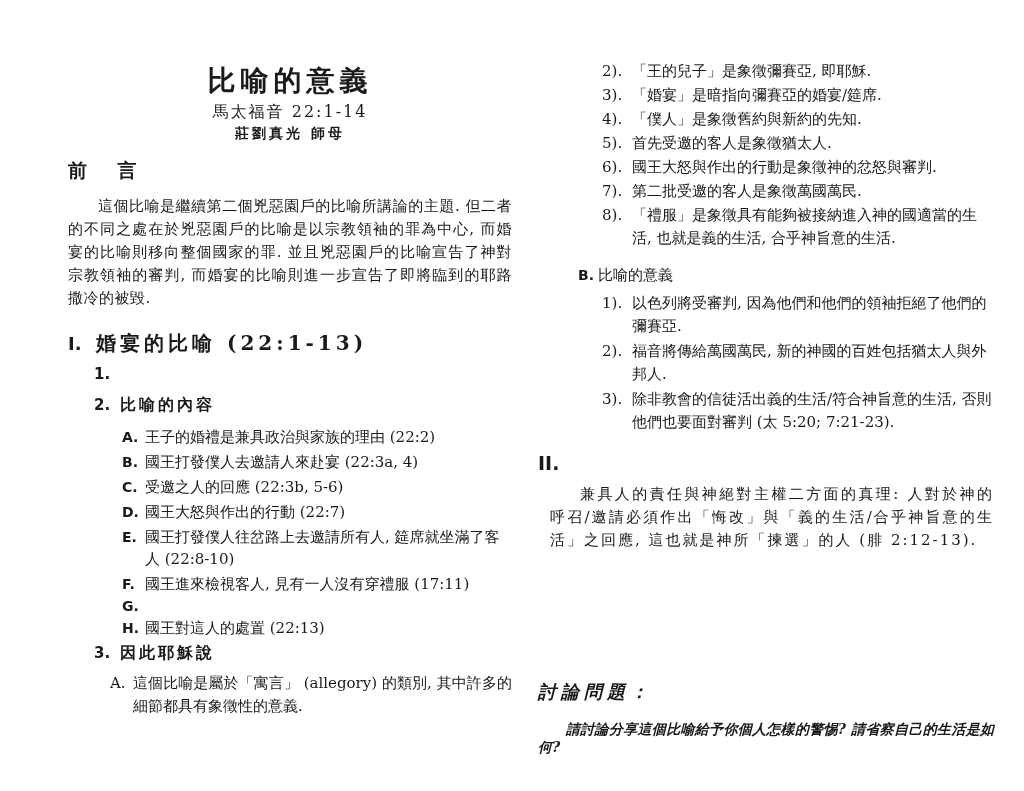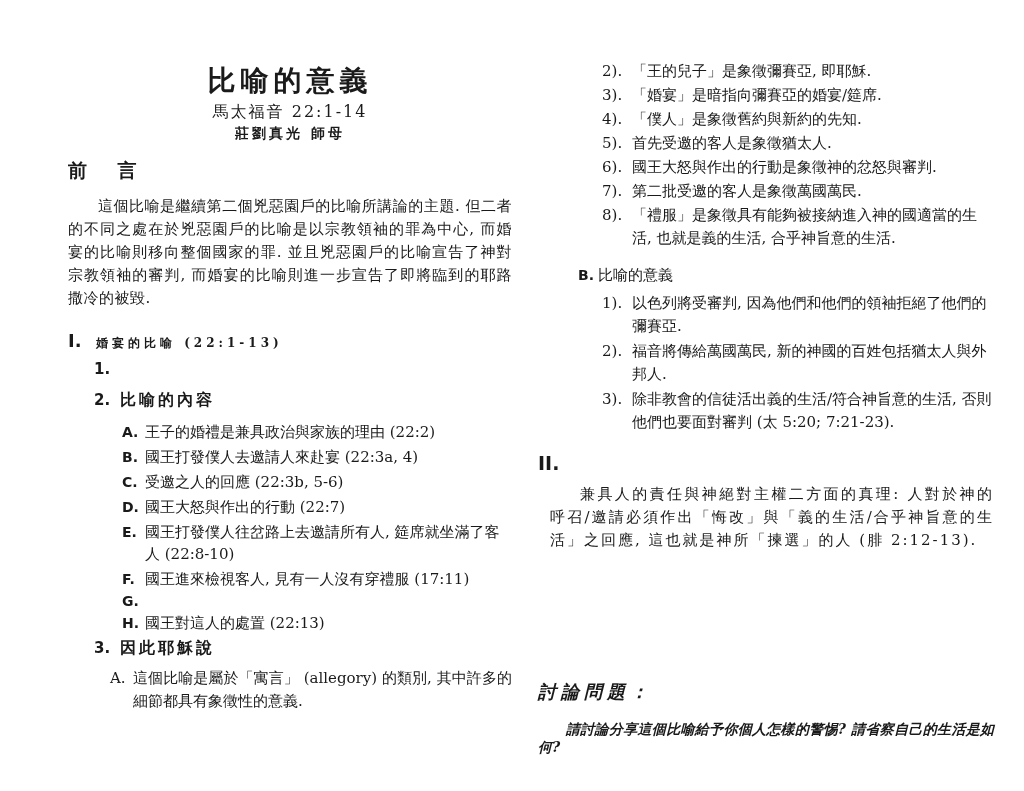--- a/index.html
+++ b/index.html
@@ -68,21 +68,21 @@
     margin-top: 20px;
   }
   .sec-numeral {
     font-family: "DejaVu Sans", "Liberation Sans", sans-serif;
     font-weight: bold;
     font-size: 18px;
     width: 28px;
     flex: 0 0 auto;
   }
   .sec-title {
-    font-size: 12px;
+    font-size: 20px;
     font-weight: bold;
     letter-spacing: 4px;
   }
 
   
   .point {
     display: flex;
     align-items: baseline;
     margin-top: 8px;
     padding-left: 26px;

